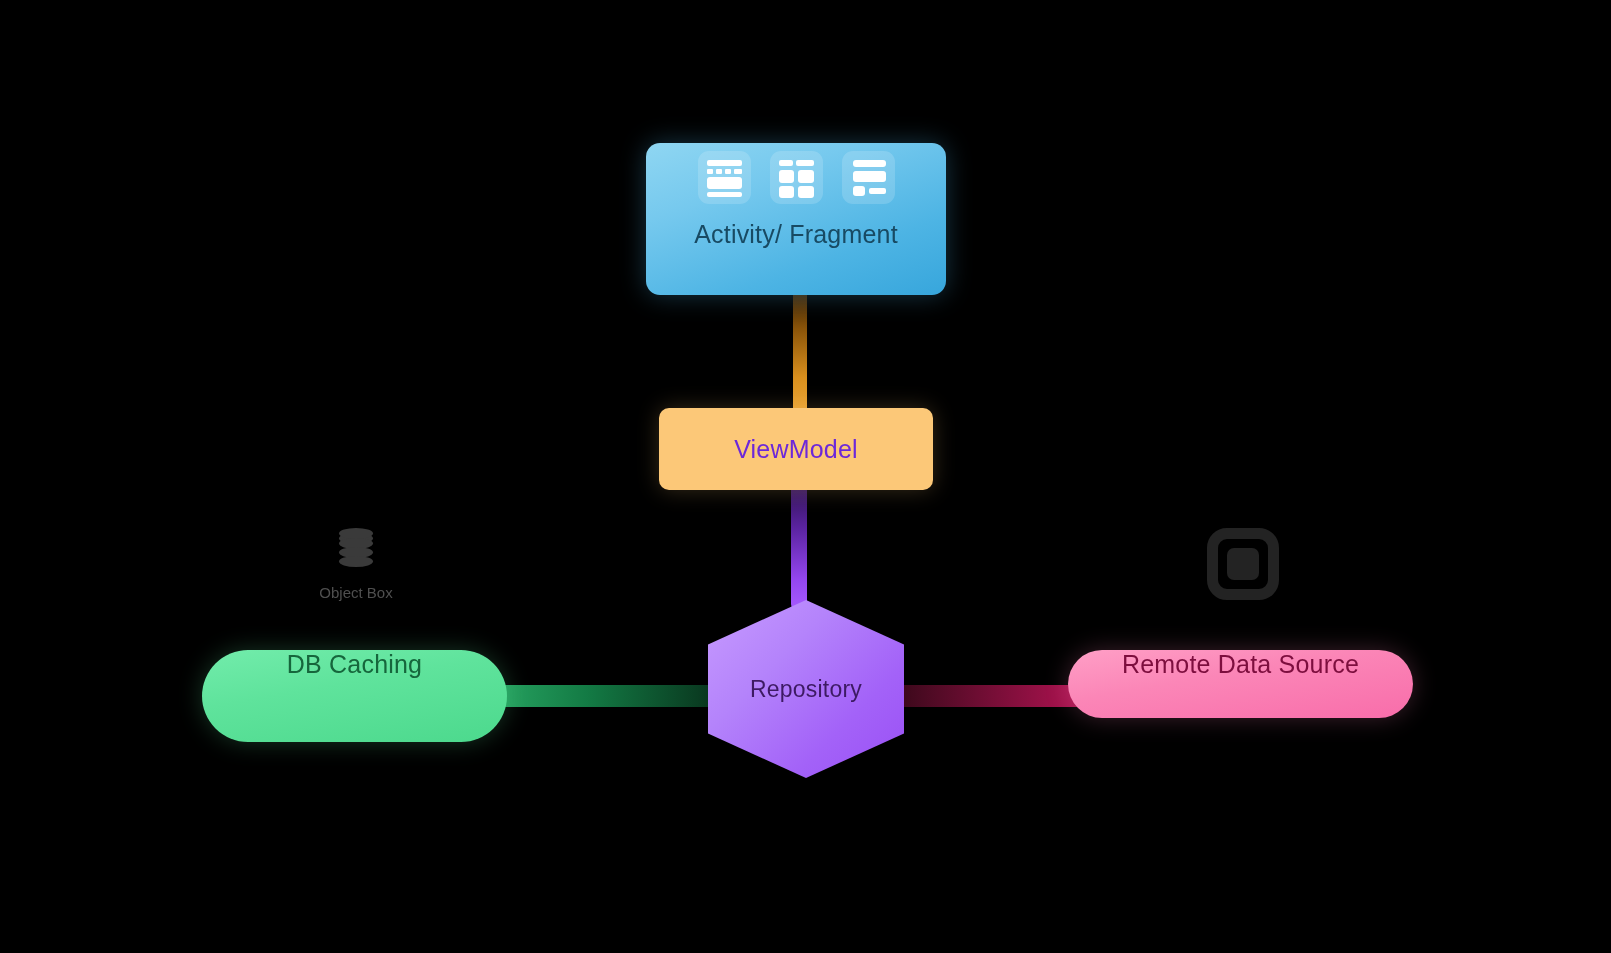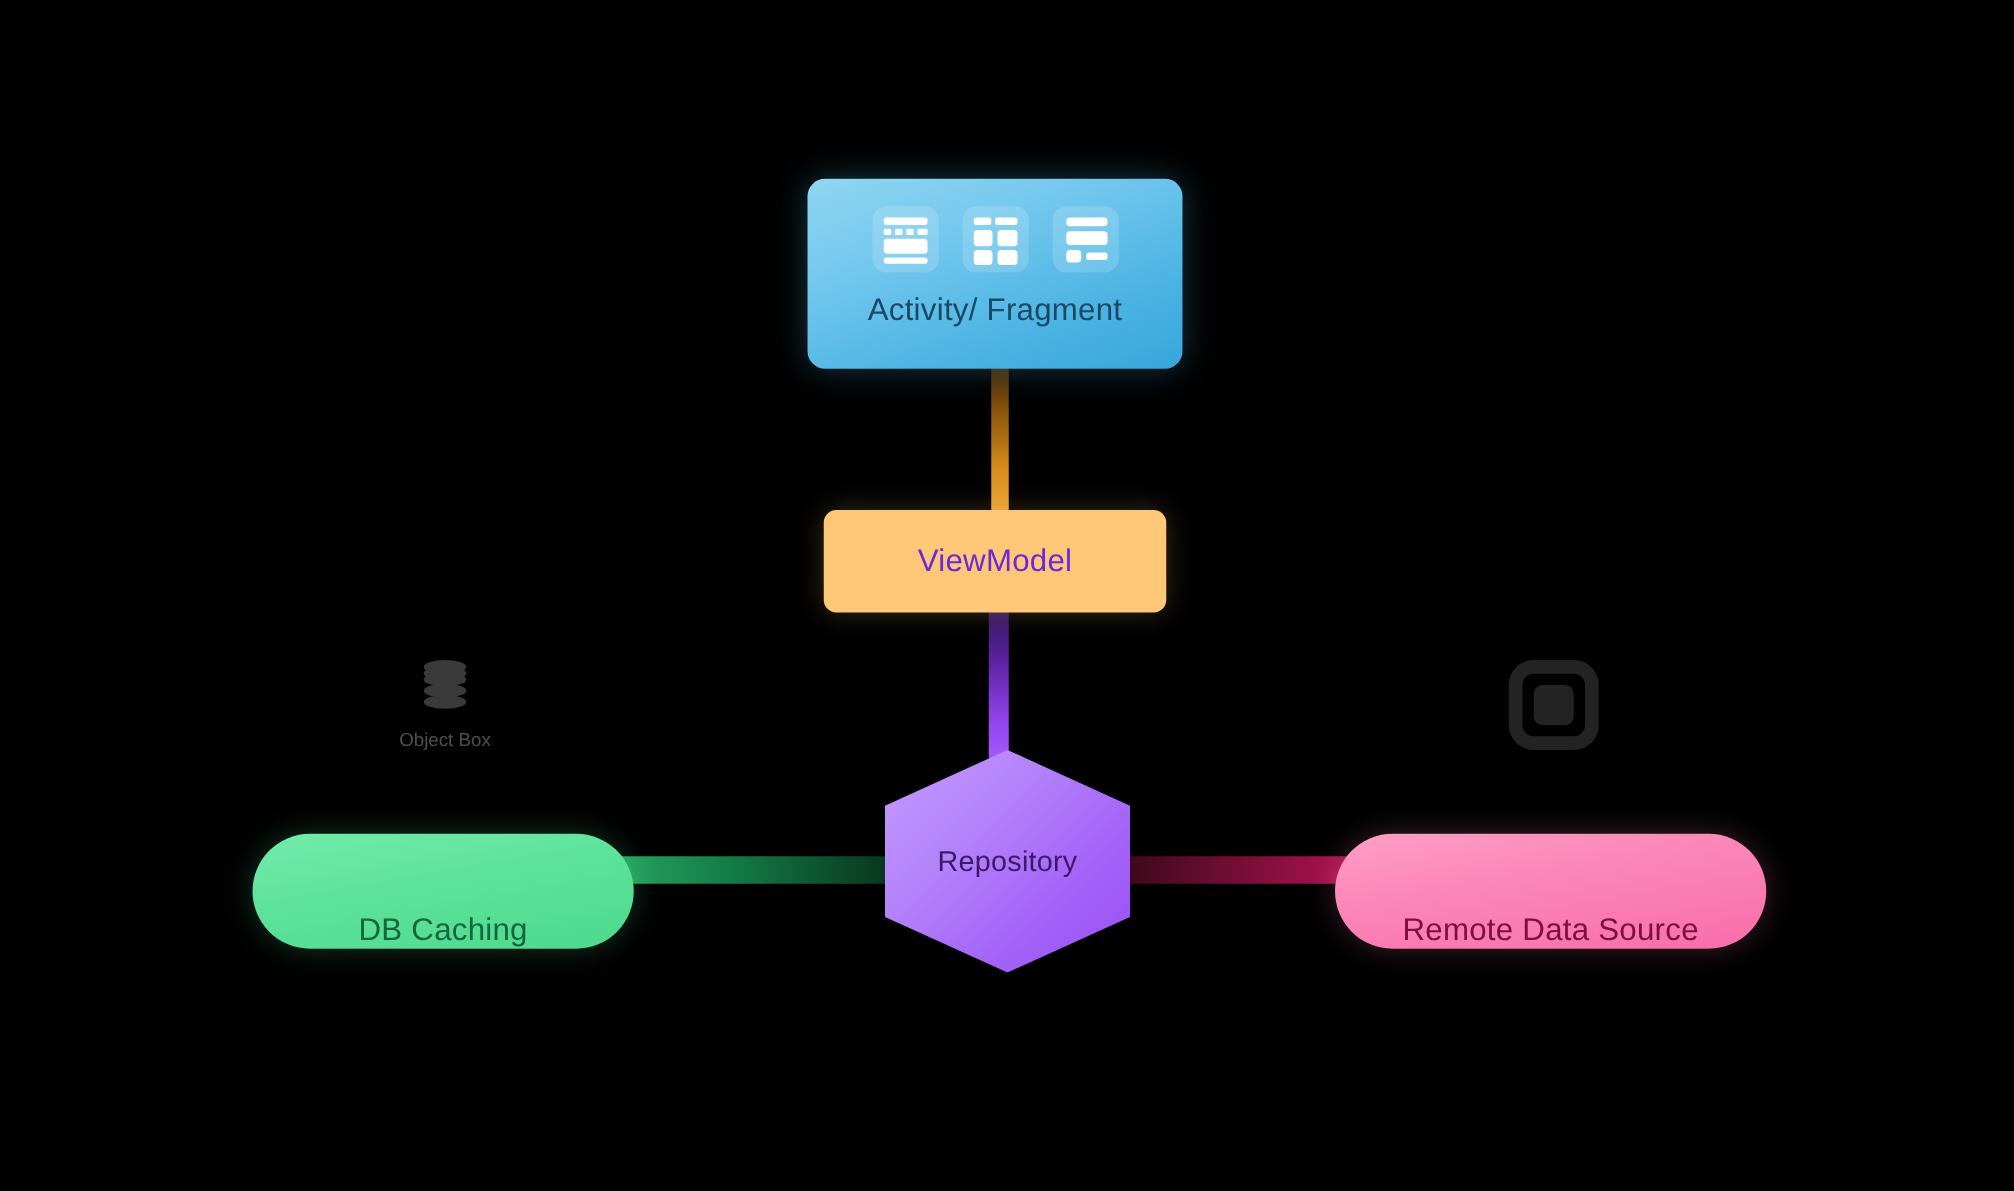--- a/index.html
+++ b/index.html
@@ -68,21 +68,21 @@
     width: 300px;
     height: 152px;
     border-radius: 14px;
     background: linear-gradient(160deg, #8fd6f2 0%, #76c9ee 30%, #4db4e4 70%, #37a6dc 100%);
     box-shadow: 0 0 26px rgba(77,180,228,0.30);
     z-index: 3;
     display: flex;
     flex-direction: column;
     align-items: center;
     justify-content: flex-start;
-    padding-top: 22px;
+    padding-top: 8px;
     box-sizing: border-box;
   }
   .icon-row {
     display: flex;
     gap: 19px;
     align-items: center;
     justify-content: center;
   }
   .icon-tile {
     width: 53px;
@@ -170,44 +170,43 @@
     justify-content: center;
     font-size: 23px;
     color: #3d1a63;
     letter-spacing: 0.2px;
   }
 
   
   .pill {
     position: absolute;
     display: flex;
-    align-items: flex-end;
+    align-items: flex-start;
     justify-content: center;
     border-radius: 48px;
     z-index: 3;
-    margin-top: 17px;
   }
   .pill-db {
     left: 202px;
     top: 650px;
     width: 305px;
     height: 92px;
     background: linear-gradient(170deg, #72ecab 0%, #5fe39c 40%, #4cd98d 100%);
     box-shadow: 0 0 24px rgba(95,227,156,0.24);
   }
   .pill-db .pill-label {
     font-size: 25px;
     color: #16663c;
     letter-spacing: 0.2px;
   }
   .pill-remote {
     left: 1068px;
     top: 650px;
     width: 345px;
-    height: 92px;
+    height: 68px;
     background: linear-gradient(170deg, #ff9fc6 0%, #fb86b7 40%, #f86daa 100%);
     box-shadow: 0 0 24px rgba(251,134,183,0.24);
   }
   .pill-remote .pill-label {
     font-size: 25px;
     color: #7d0e3e;
     letter-spacing: 0.2px;
   }
 
   

